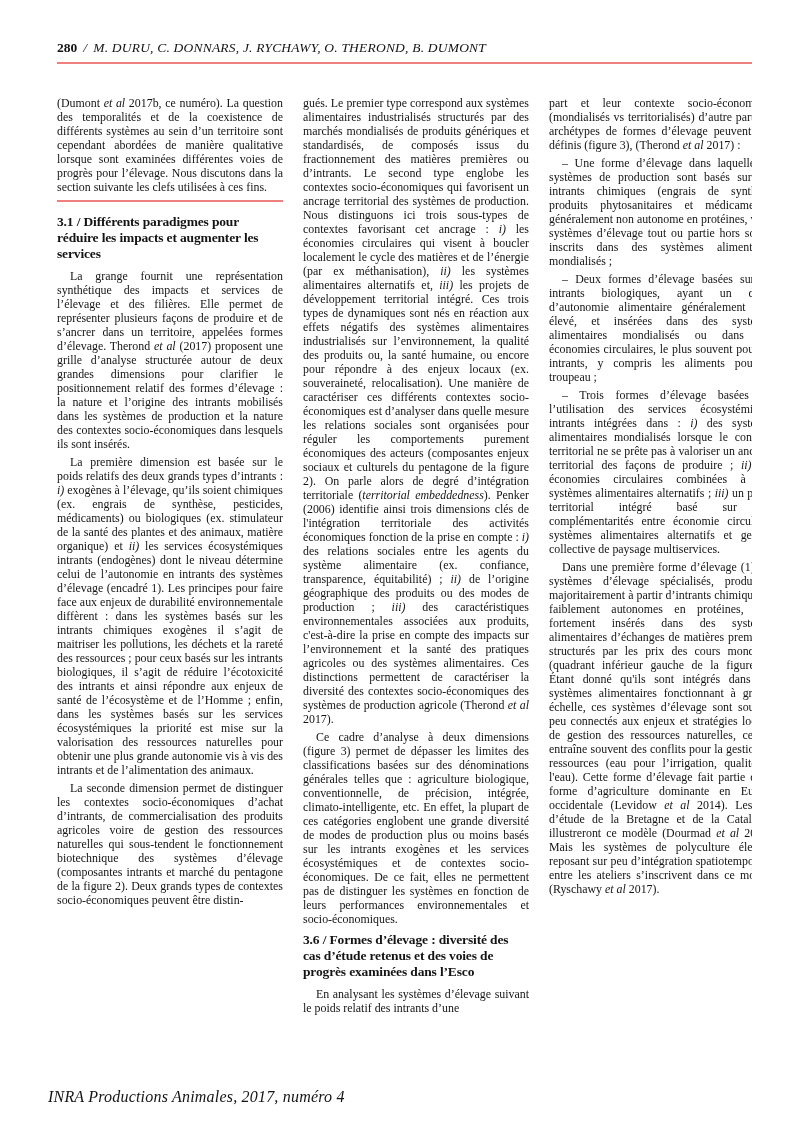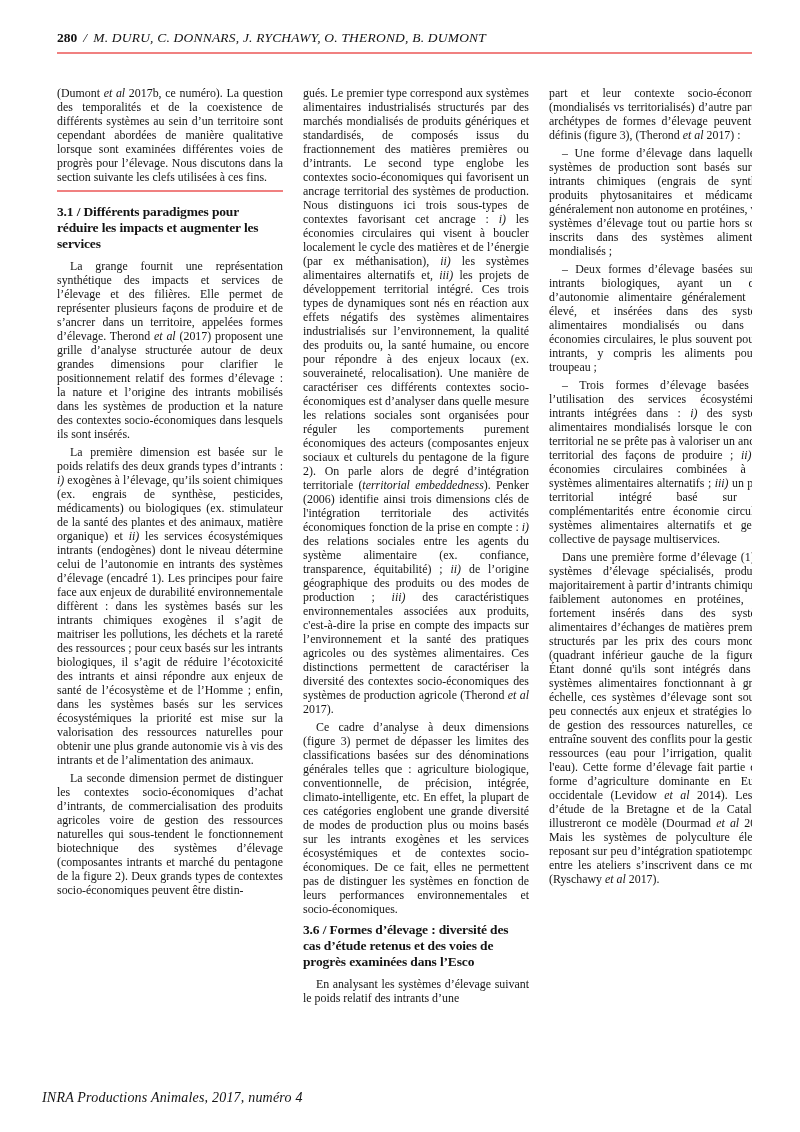--- a/index.html
+++ b/index.html
@@ -5,21 +5,21 @@
   :root { --accent: #f08080; --ink: #141414; }
   * { margin: 0; padding: 0; box-sizing: border-box; }
   html, body { background: #ffffff; }
   body {
     width: 800px; height: 1132px;
     position: relative;
     font-family: "Liberation Serif", "DejaVu Serif", serif;
     color: var(--ink);
     overflow: hidden;
   }
-  .page { position: absolute; inset: 0; padding: 30px 48px 0 57px; }
+  .page { position: absolute; inset: 0; padding: 30px 48px 0 57px; margin-top: 10px; }
 
   
   .page-header {
     display: flex; align-items: baseline; gap: 6px;
     font-size: 13.5px; padding-bottom: 6px;
     border-bottom: 2px solid var(--accent);
     width: 695px;
   }
   .page-header .pagenum { font-weight: bold; font-style: normal; }
   .page-header .authors { font-style: italic; letter-spacing: 0.2px; }
@@ -47,22 +47,22 @@
     border: none; border-top: 2px solid var(--accent);
     margin: 6px 0 12px 0; width: 100%;
   }
   .col h3 {
     font-size: 13.5px; line-height: 16px; letter-spacing: -0.15px;
     margin: 6px 0 7px 0; text-align: left;
   }
 
   
   .page-footer {
-    position: absolute; left: 42px; bottom: 26px;
-    font-style: italic; font-size: 14px; letter-spacing: 0.2px;
+    position: absolute; left: 48px; bottom: 26px;
+    font-style: italic; font-size: 16px; letter-spacing: 0.2px;
   }
 </style>
 </head>
 <body>
 
 <div class="page">
 
   <div class="page-header">
     <span class="pagenum">280</span>
     <span class="authors">/</span>

